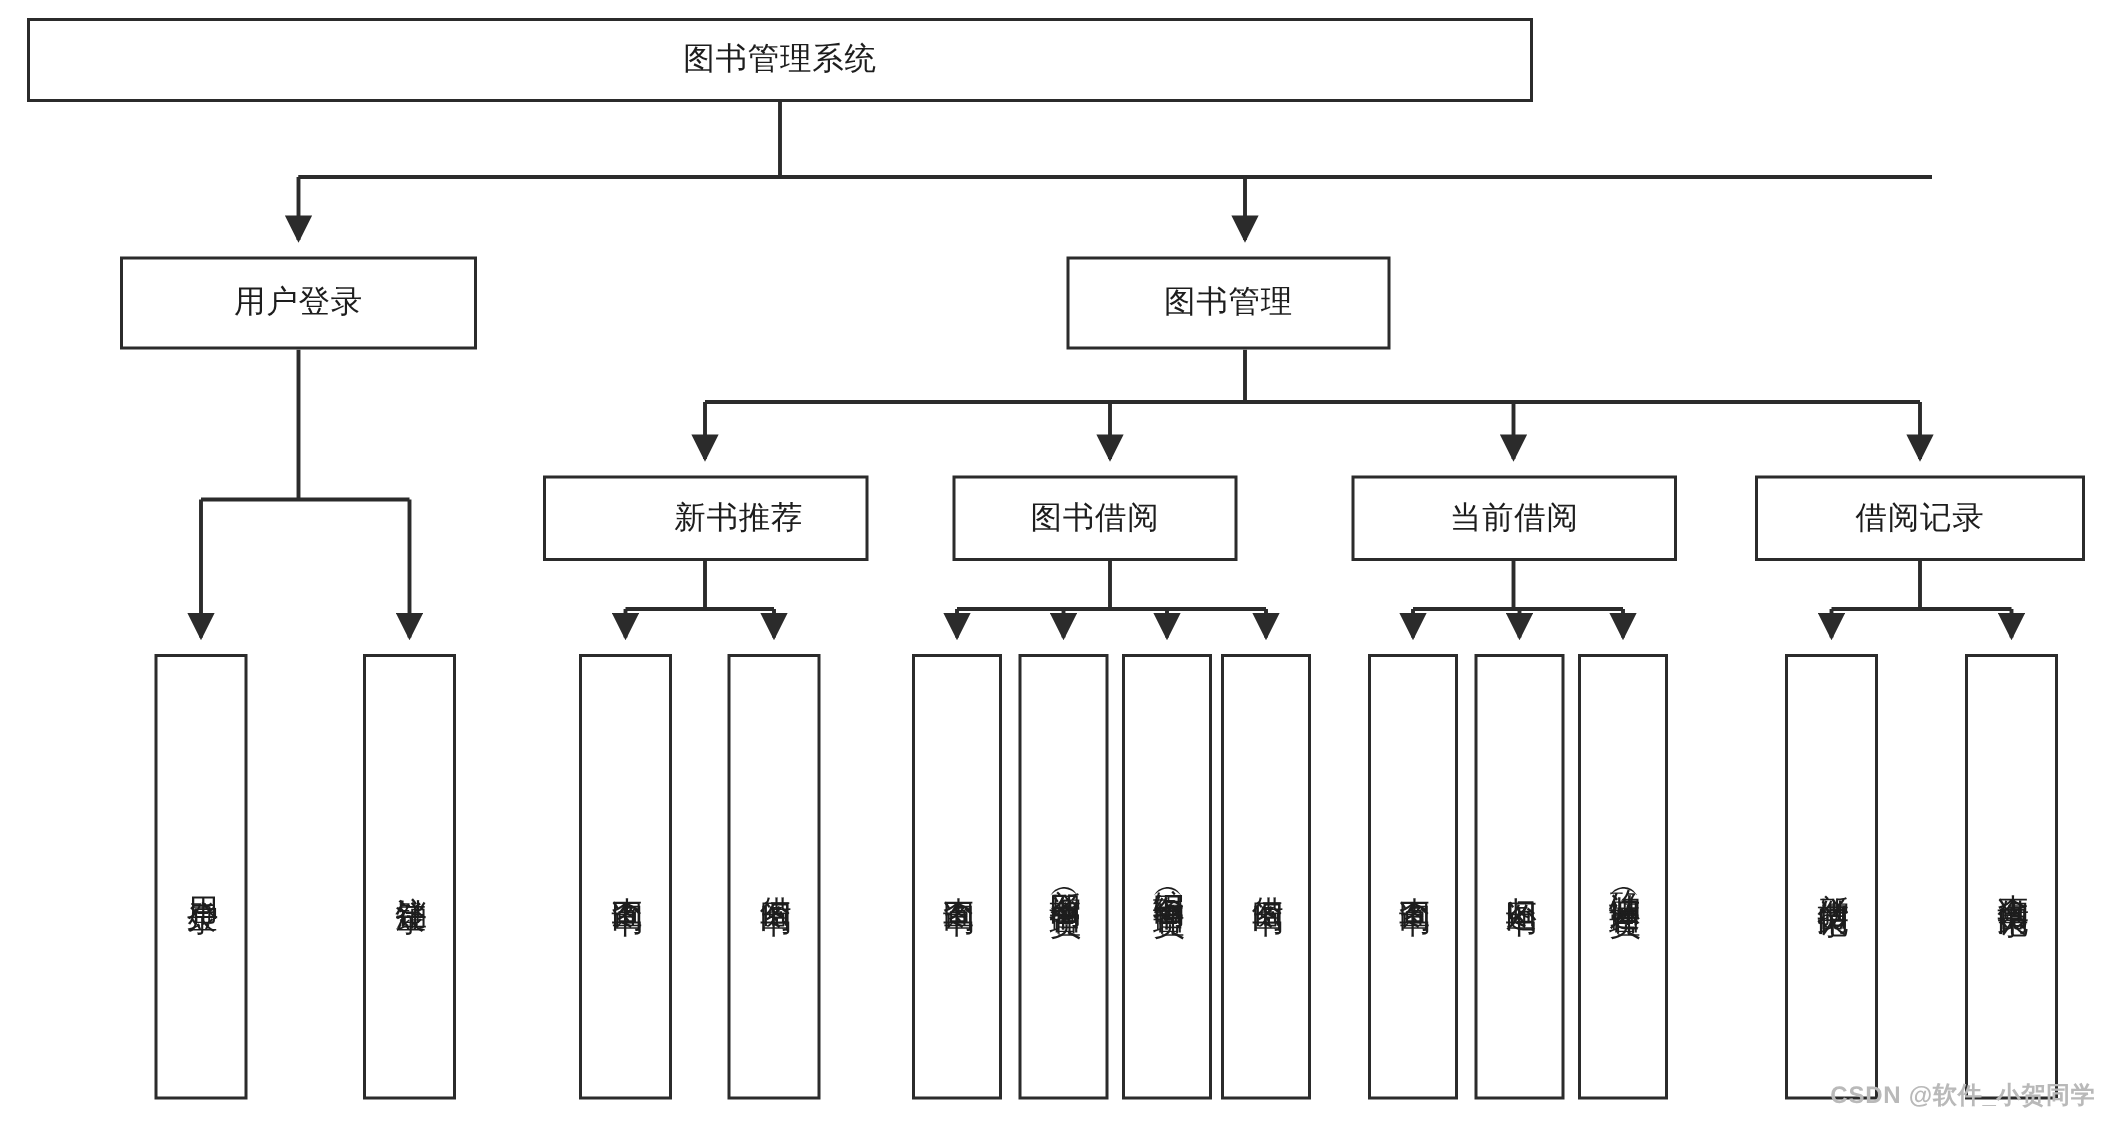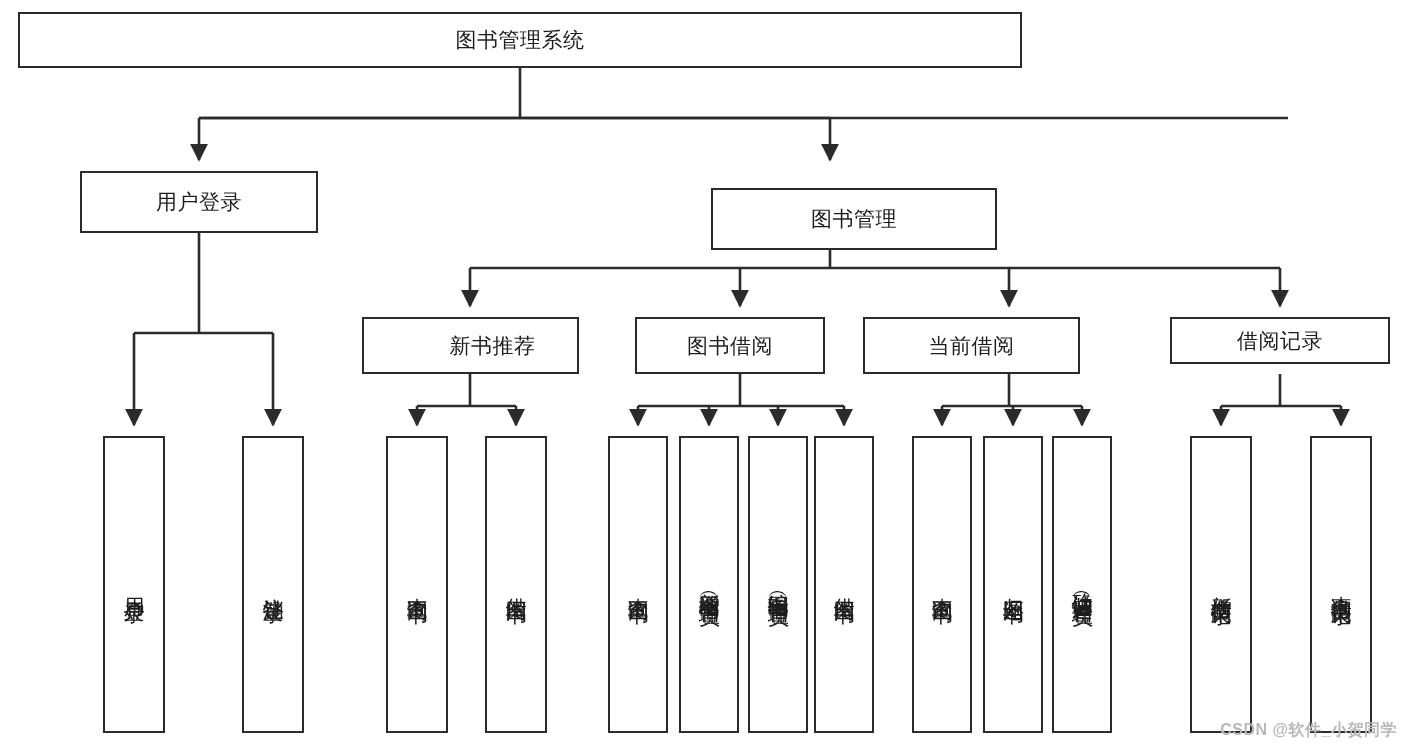--- a/index.html
+++ b/index.html
@@ -121,34 +121,34 @@
     </g>
   </svg>
 
   <div class="node node-h" style="left: 18px; top: 12px; width: 1004px; height: 56px;">
     <span>图书管理系统</span>
   </div>
 
   <div class="node node-h" style="left: 80px; top: 171px; width: 238px; height: 62px;">
     <span>用户登录</span>
   </div>
-  <div class="node node-h" style="left: 711px; top: 188px; width: 286px; height: 62px;">
+  <div class="node node-h" style="left: 711px; top: 171px; width: 216px; height: 62px; font-family: Liberation Serif, serif;">
     <span>图书管理</span>
   </div>
 
   <div class="node node-h" style="left: 362px; top: 317px; width: 217px; height: 57px; padding-left: 44px;">
     <span>新书推荐</span>
   </div>
   <div class="node node-h" style="left: 635px; top: 317px; width: 190px; height: 57px;">
     <span>图书借阅</span>
   </div>
-  <div class="node node-h" style="left: 863px; top: 317px; width: 217px; height: 57px;">
+  <div class="node node-h" style="left: 901px; top: 317px; width: 217px; height: 57px;">
     <span>当前借阅</span>
   </div>
-  <div class="node node-h" style="left: 1170px; top: 317px; width: 220px; height: 47px;">
+  <div class="node node-h" style="left: 1170px; top: 317px; width: 220px; height: 57px;">
     <span>借阅记录</span>
   </div>
 
   <div class="node node-v" style="left: 103px; top: 436px; width: 62px; height: 297px;">
     <span>用户登录</span>
   </div>
   <div class="node node-v" style="left: 242px; top: 436px; width: 62px; height: 297px;">
     <span>注销登录</span>
   </div>
   <div class="node node-v" style="left: 386px; top: 436px; width: 62px; height: 297px;">

